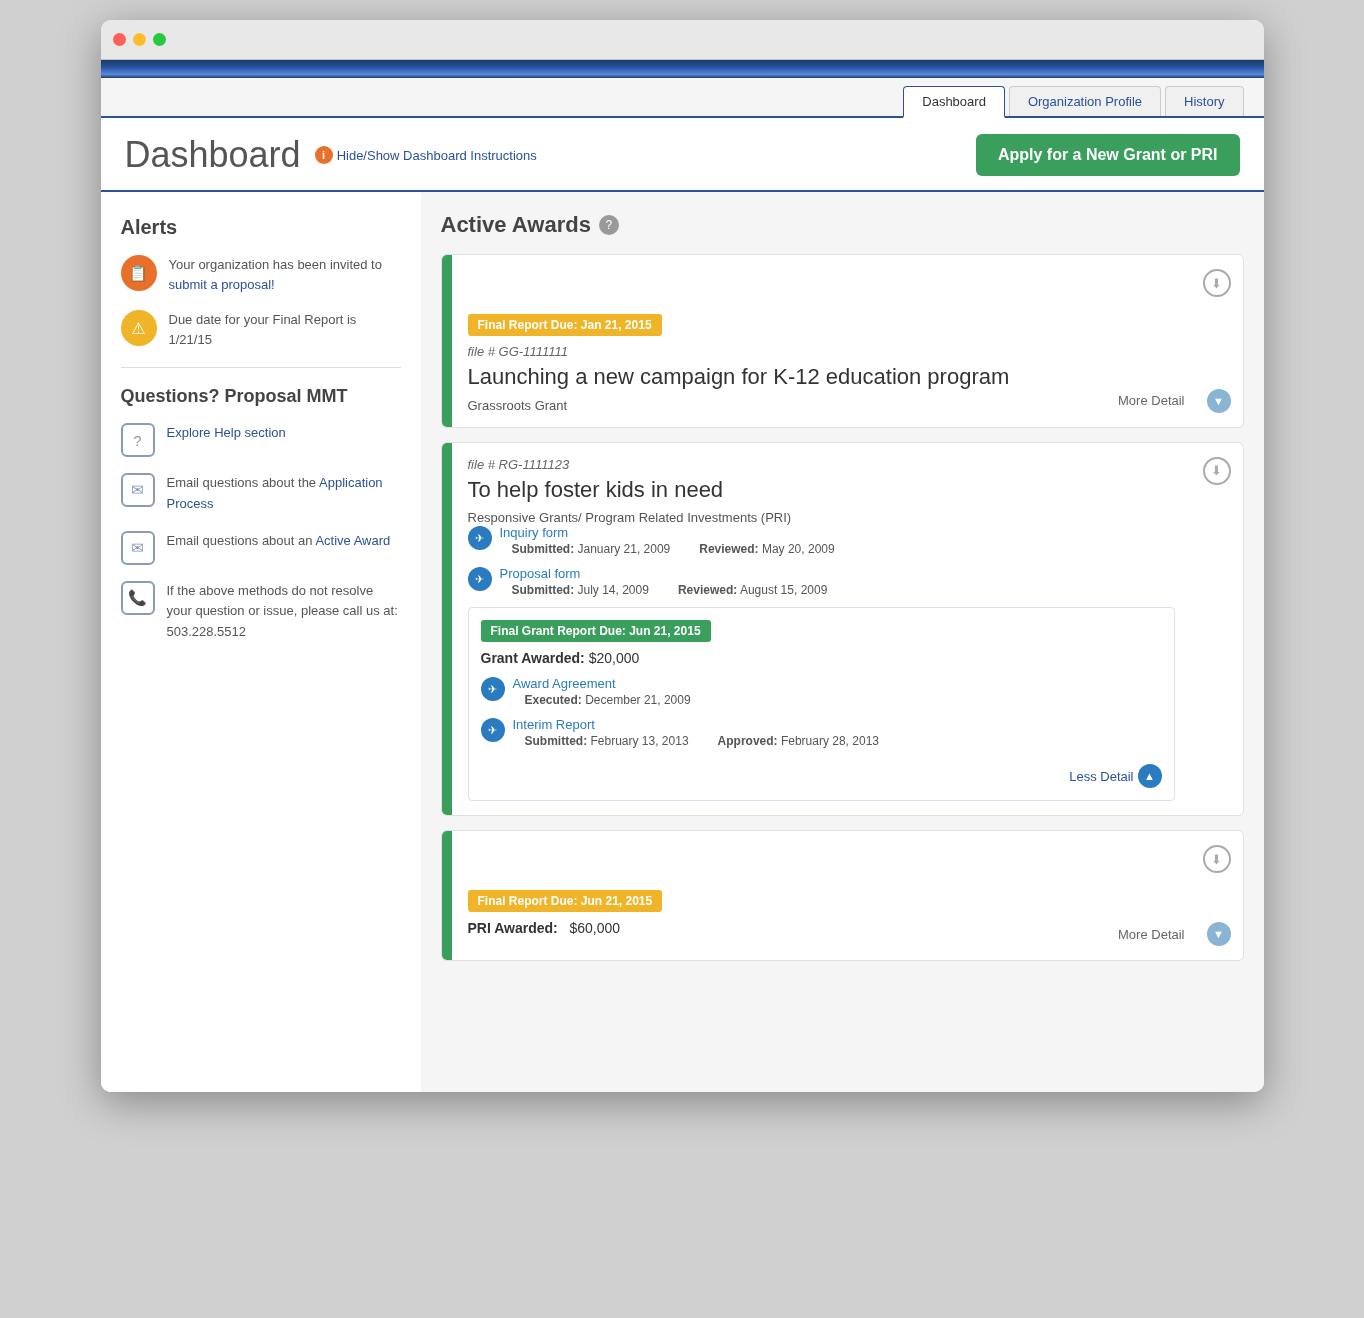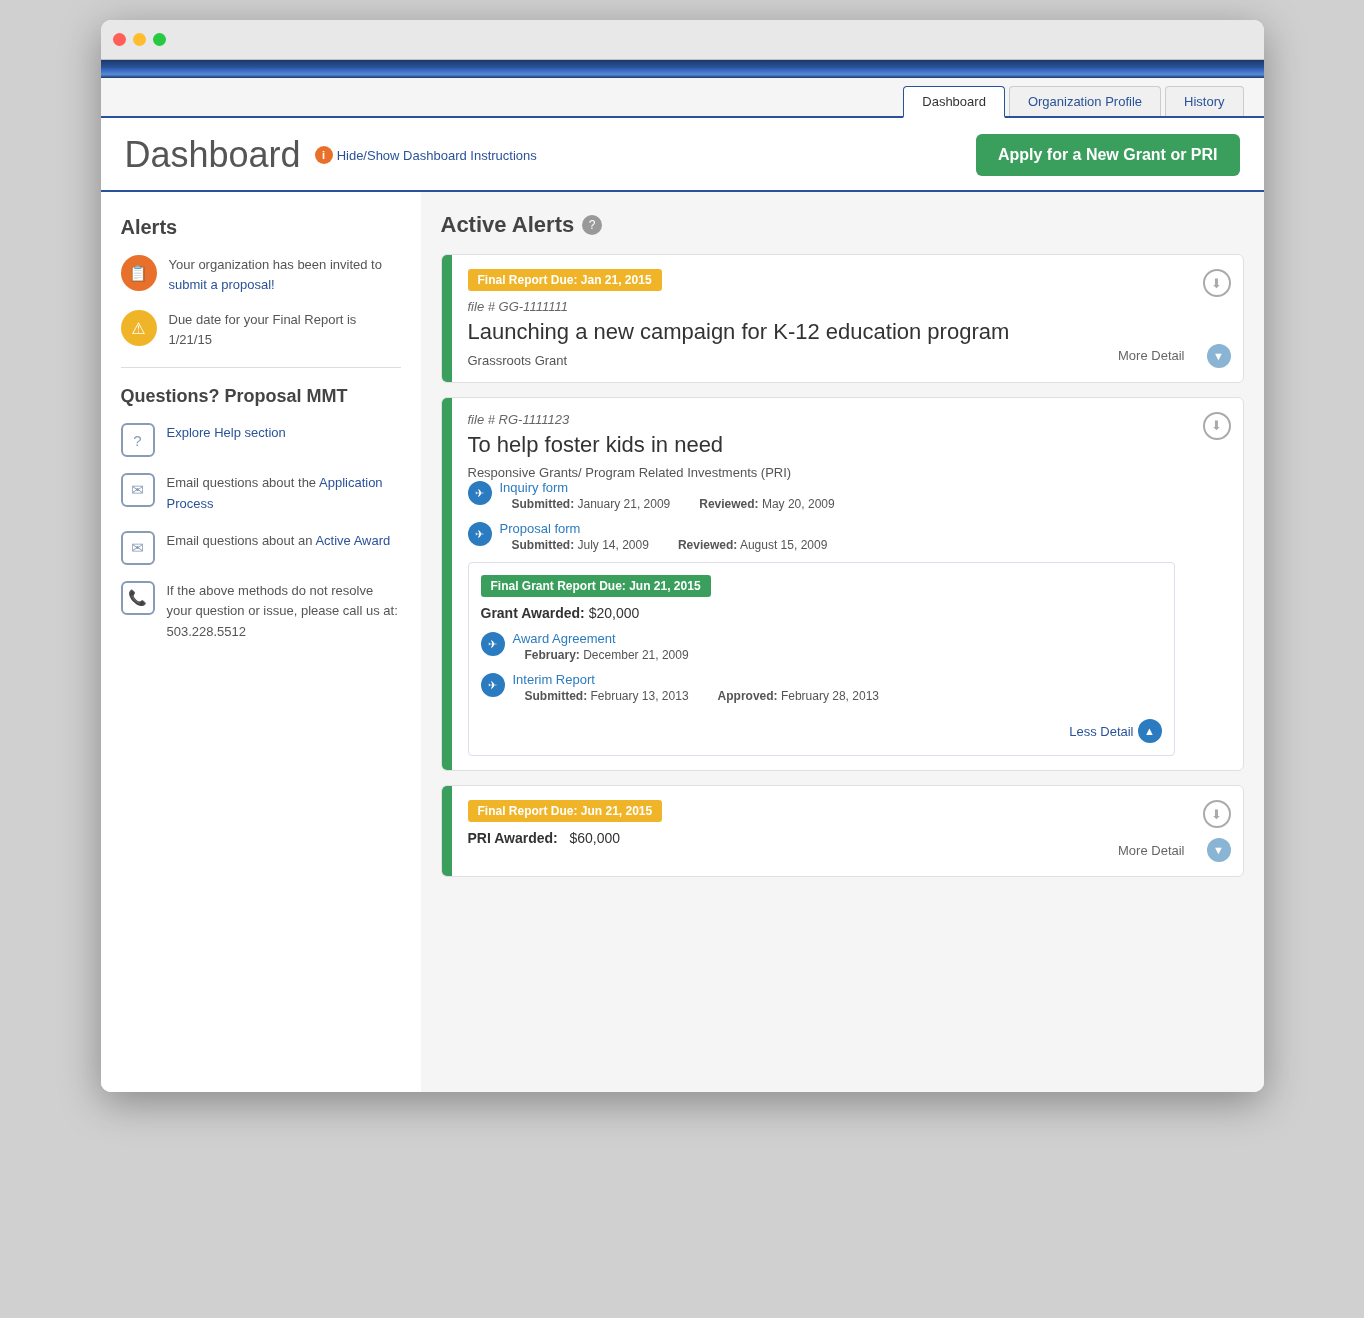--- a/index.html
+++ b/index.html
@@ -207,20 +207,21 @@
     }
     .badge-yellow {
       display: inline-block;
       background: #f0b429;
       color: #fff;
       font-size: 12px;
       font-weight: 600;
       padding: 4px 10px;
       border-radius: 3px;
       margin-bottom: 8px;
+      margin-top: 45px;
     }
     .badge-green {
       display: inline-block;
       background: #3a9e5c;
       color: #fff;
       font-size: 12px;
       font-weight: 600;
       padding: 4px 10px;
       border-radius: 3px;
       margin-bottom: 8px;
@@ -419,21 +420,21 @@
       <div class="contact-item">
         <div class="contact-icon">📞</div>
         <div class="contact-text">
           If the above methods do not resolve your question or issue, please call us at: 503.228.5512
         </div>
       </div>
     </div>
 
     <div class="right-panel">
       <div class="active-awards-header">
-        <span class="active-awards-title">Active Alerts</span>
+        <span class="active-awards-title">Active Awards</span>
         <span class="help-circle">?</span>
       </div>
 
       <div class="award-card">
         <div class="award-green-bar"></div>
         <div class="award-body">
           <div class="badge-yellow">Final Report Due: Jan 21, 2015</div>
           <div class="file-num">file # GG-1111111</div>
           <div class="award-title-text">Launching a new campaign for K-12 education program</div>
           <div class="award-type">Grassroots Grant</div>
@@ -482,21 +483,21 @@
               <div class="grant-awarded-row">
                 <span class="grant-awarded-label">Grant Awarded:</span> $20,000
               </div>
 
               
               <div class="form-item">
                 <div class="form-icon">✈</div>
                 <div class="form-details">
                   <a class="form-link">Award Agreement</a>
                   <div class="form-dates">
-                    <span><span class="form-date-label">February:</span> December 21, 2009</span>
+                    <span><span class="form-date-label">Executed:</span> December 21, 2009</span>
                   </div>
                 </div>
               </div>
 
               
               <div class="form-item">
                 <div class="form-icon">✈</div>
                 <div class="form-details">
                   <a class="form-link">Interim Report</a>
                   <div class="form-dates">

